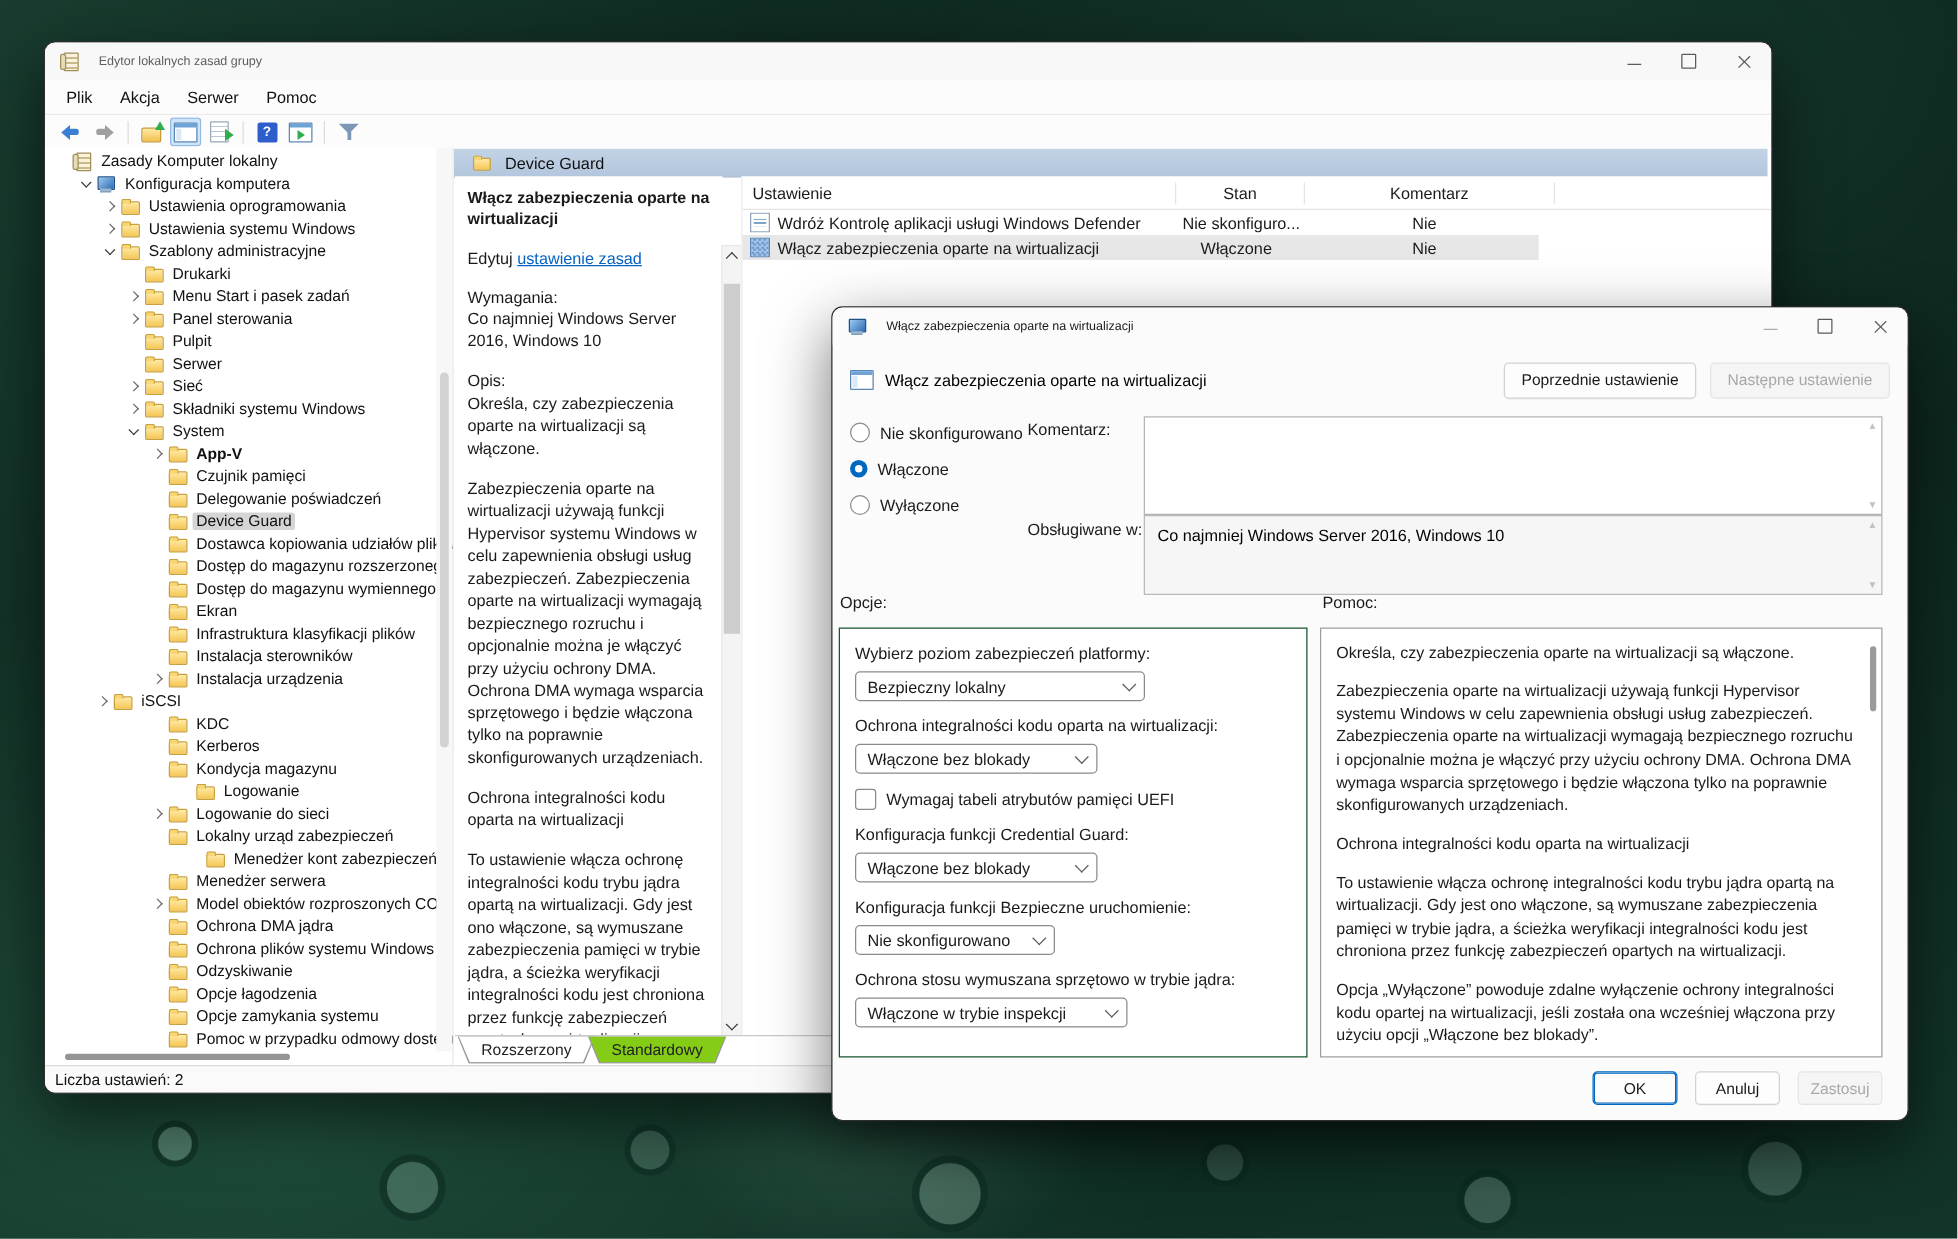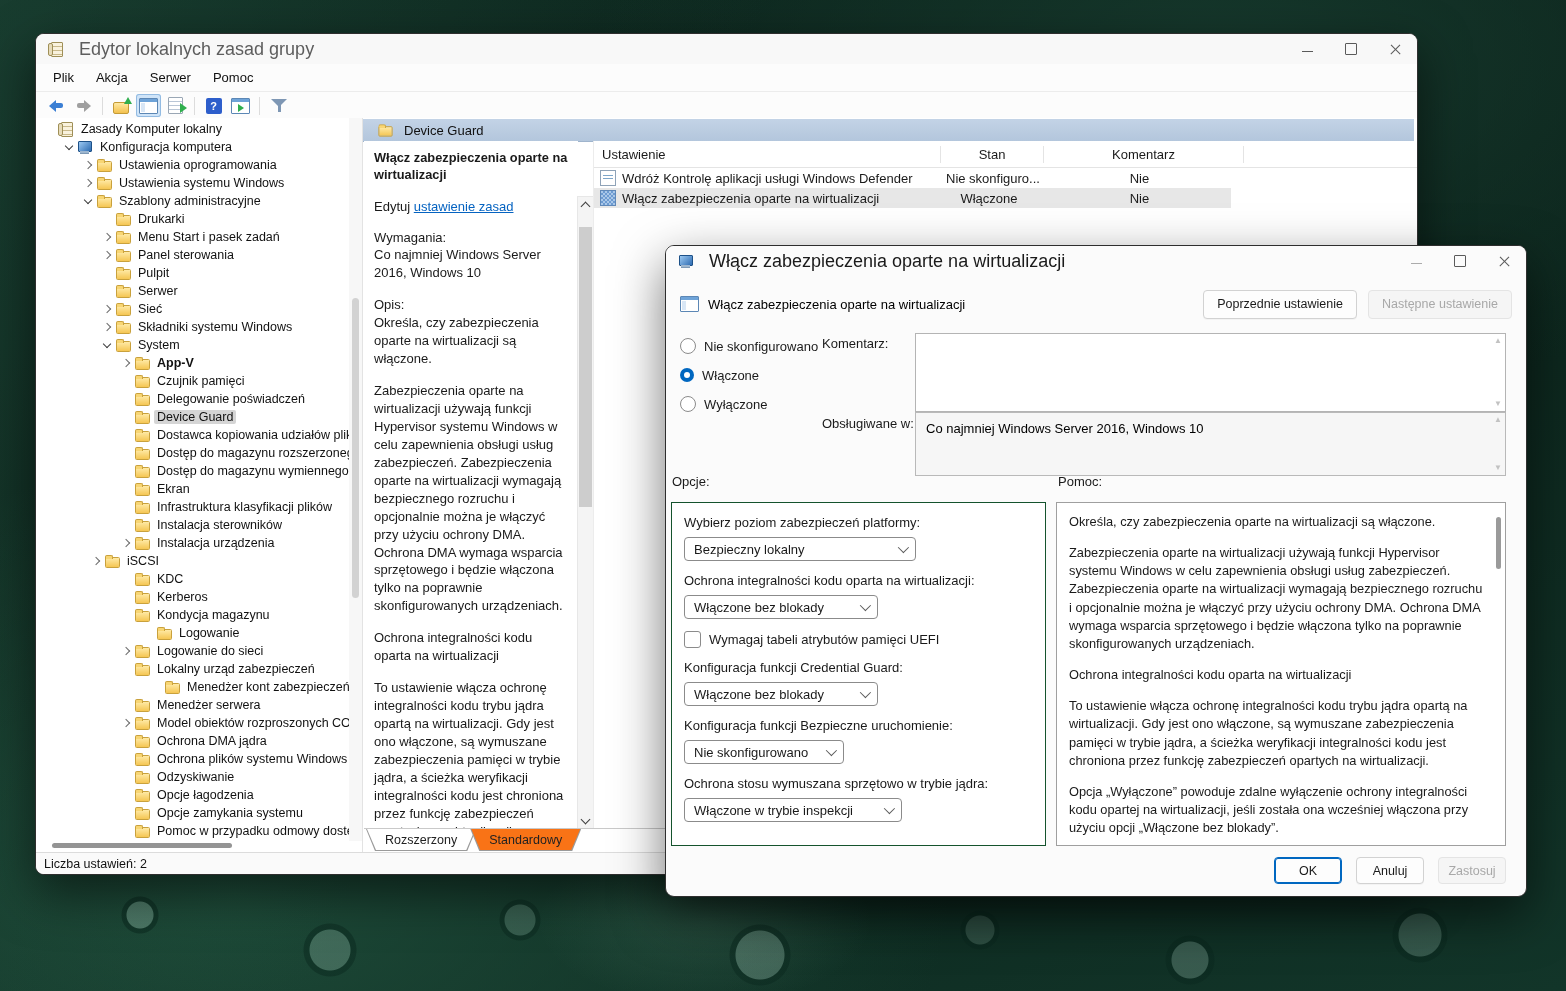--- a/index.html
+++ b/index.html
@@ -27,21 +27,21 @@
       radial-gradient(circle at 980px 930px, rgba(215,255,238,.15) 0 14px, rgba(10,40,30,.5) 15px 19px, transparent 20px),
       radial-gradient(circle at 1190px 960px, rgba(215,255,238,.20) 0 18px, rgba(10,40,30,.5) 19px 24px, transparent 25px),
       radial-gradient(circle at 1420px 935px, rgba(215,255,238,.18) 0 21px, rgba(10,40,30,.5) 22px 27px, transparent 28px),
       radial-gradient(240px 120px at 45% 93%, rgba(160,220,190,.12), transparent 70%),
       linear-gradient(115deg, rgba(42,96,74,.35) 0%, transparent 38%);
   }
   
   .window{position:absolute;background:#fff;border:1px solid #2e2e2e;border-radius:9px;
           box-shadow:0 18px 50px rgba(0,0,0,.55);overflow:hidden;}
   .titlebar{display:flex;align-items:center;height:30px;background:#f8f8f8;padding:0 0 0 12px;}
-  .titlebar .title{margin-left:8px;font-size:18px;color:#5d5d5d;flex:1 1 auto;white-space:nowrap;overflow:hidden;}
+  .titlebar .title{margin-left:8px;font-size:10px;color:#5d5d5d;flex:1 1 auto;white-space:nowrap;overflow:hidden;}
   .win-controls{display:flex;align-items:center;height:100%;}
   .wc{width:44px;height:100%;display:flex;align-items:center;justify-content:center;position:relative;}
   .wc-glyph{position:relative;width:11px;height:11px;}
   .wc-min .wc-glyph{height:1px;border-top:1px solid #5a5a5a;width:11px;margin-top:6px;}
   .wc-min.dim .wc-glyph{border-top-color:#ababab;}
   .wc-max .wc-glyph{border:1px solid #5a5a5a;width:10px;height:10px;border-radius:1px;}
   .wc-close .wc-glyph::before,.wc-close .wc-glyph::after{content:"";position:absolute;left:-1px;top:5px;width:13px;height:1.3px;background:#5a5a5a;}
   .wc-close .wc-glyph::before{transform:rotate(45deg);} .wc-close .wc-glyph::after{transform:rotate(-45deg);}
   
   .main{left:35px;top:33px;width:1381px;height:840px;}
@@ -118,21 +118,21 @@
   .lc{padding:0 8px;white-space:nowrap;overflow:hidden;}
   .lc-setting{width:330px;flex:0 0 330px;display:flex;align-items:center;gap:6px;padding-left:6px;}
   .lc-stan{width:86px;flex:0 0 86px;text-align:center;} .lc-kom{width:183px;flex:0 0 183px;text-align:center;}
   .licon{width:14px;height:14px;position:relative;flex:0 0 14px;}
   .licon.policy-doc{border:1px solid #8fa3b8;background:#fff;}
   .licon.policy-doc::before{content:"";position:absolute;left:2px;right:2px;top:3px;height:7px;
       background:repeating-linear-gradient(#fff 0 1px,#7ea6c9 1px 2px,#fff 2px 3px);}
   .licon.policy-admx{background:repeating-conic-gradient(#6d9bd1 0% 25%,#a9c7e8 0% 50%) 0 0/4px 4px;border:1px solid #5f88b8;}
   .tabsrow{position:absolute;left:1px;right:0;bottom:0;height:24px;border-top:1px solid #c9c9c9;background:#fff;display:flex;padding-left:2px;}
   .tab{clip-path:polygon(0 0,100% 0,calc(100% - 9px) 100%,9px 100%);background:#9a9a9a;padding:0 1px 1px 1px;margin-right:-6px;height:21px;}
-  .tab-in{clip-path:polygon(0 0,100% 0,calc(100% - 9px) 100%,9px 100%);background:#f97316;height:100%;
+  .tab-in{clip-path:polygon(0 0,100% 0,calc(100% - 9px) 100%,9px 100%);background:#84cc16;height:100%;
           display:flex;align-items:center;padding:0 18px;font-size:12.5px;color:#222;}
   .tab.active .tab-in{background:#fff;}
   .statusbar{position:absolute;left:0;right:0;bottom:0;height:21px;border-top:1px solid #dcdcdc;background:#fafafa;
              display:flex;align-items:center;padding-left:8px;font-size:12.5px;color:#111;}
   
   .dialog{left:665px;top:245px;width:860px;height:650px;background:#fbfbfb;}
   .dialog .titlebar{background:#fbfbfb;}
   .dlg-head{position:absolute;left:0;right:0;top:38px;height:40px;display:flex;align-items:center;padding:0 14px;}
   .dlg-head .ic-window{margin-right:9px;}
   .dlg-title{font-size:13px;color:#000;flex:0 0 auto;}
@@ -345,21 +345,21 @@
             <div class="trow" style="padding-left: 82px;">
               <span class="chev none"></span>
               <span class="ticon folder"></span>
               <span class="tlabel">Instalacja sterowników</span>
             </div>
             <div class="trow" style="padding-left: 82px;">
               <span class="chev collapsed"></span>
               <span class="ticon folder"></span>
               <span class="tlabel">Instalacja urządzenia</span>
             </div>
-            <div class="trow" style="padding-left: 52px;">
+            <div class="trow" style="padding-left: 38px;">
               <span class="chev collapsed"></span>
               <span class="ticon folder"></span>
               <span class="tlabel">iSCSI</span>
             </div>
             <div class="trow" style="padding-left: 82px;">
               <span class="chev none"></span>
               <span class="ticon folder"></span>
               <span class="tlabel">KDC</span>
             </div>
             <div class="trow" style="padding-left: 82px;">

